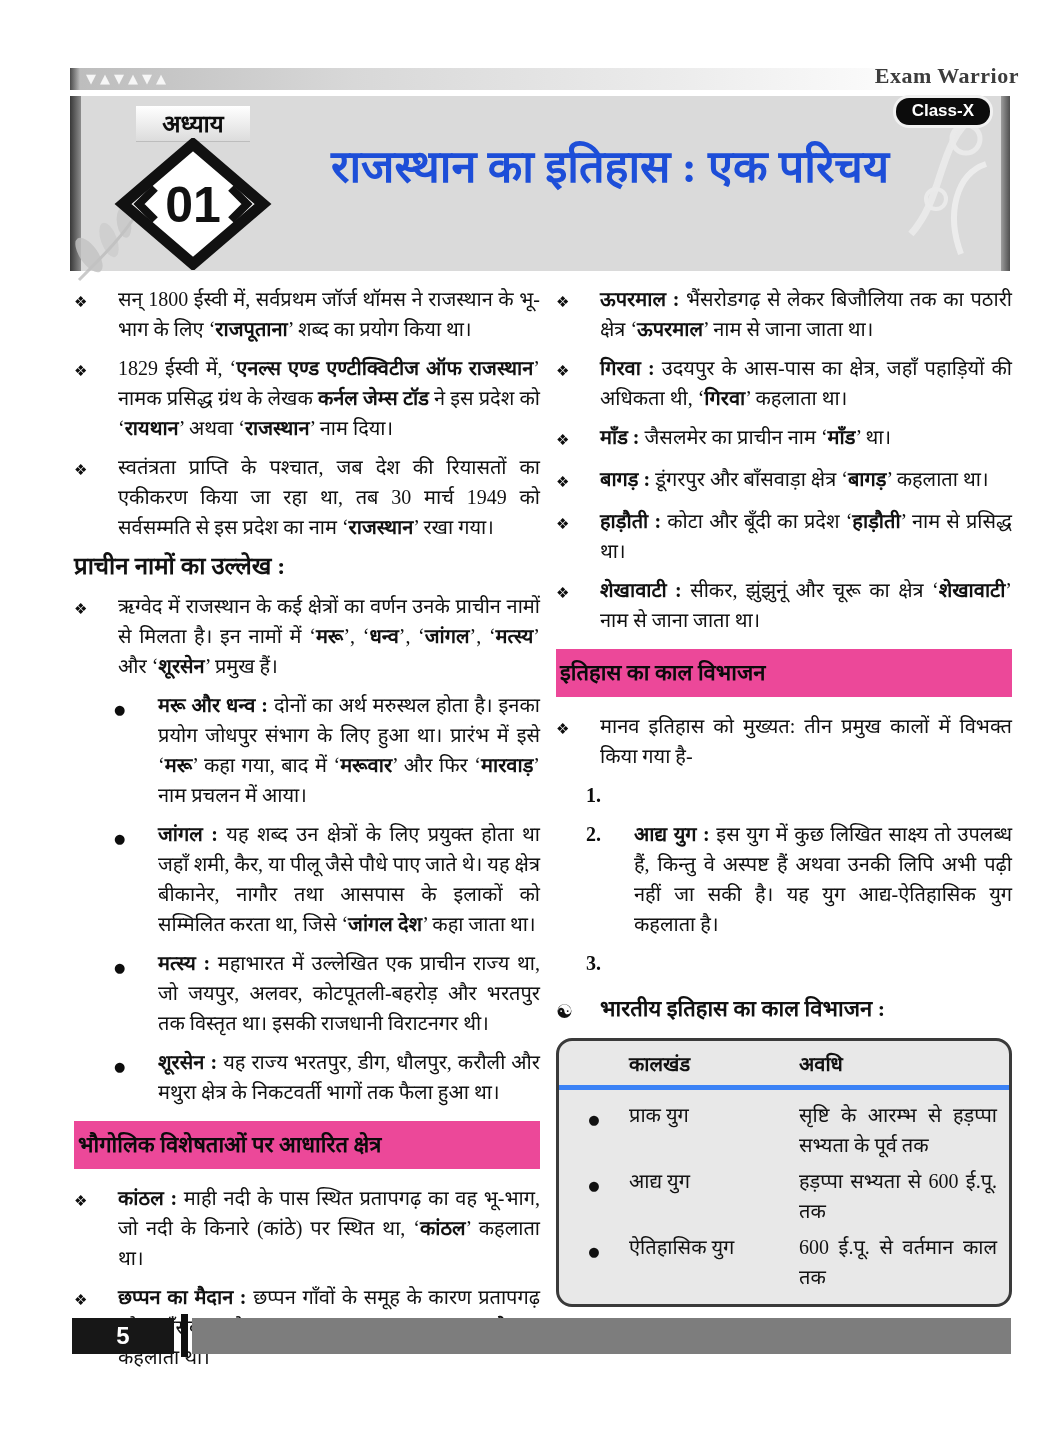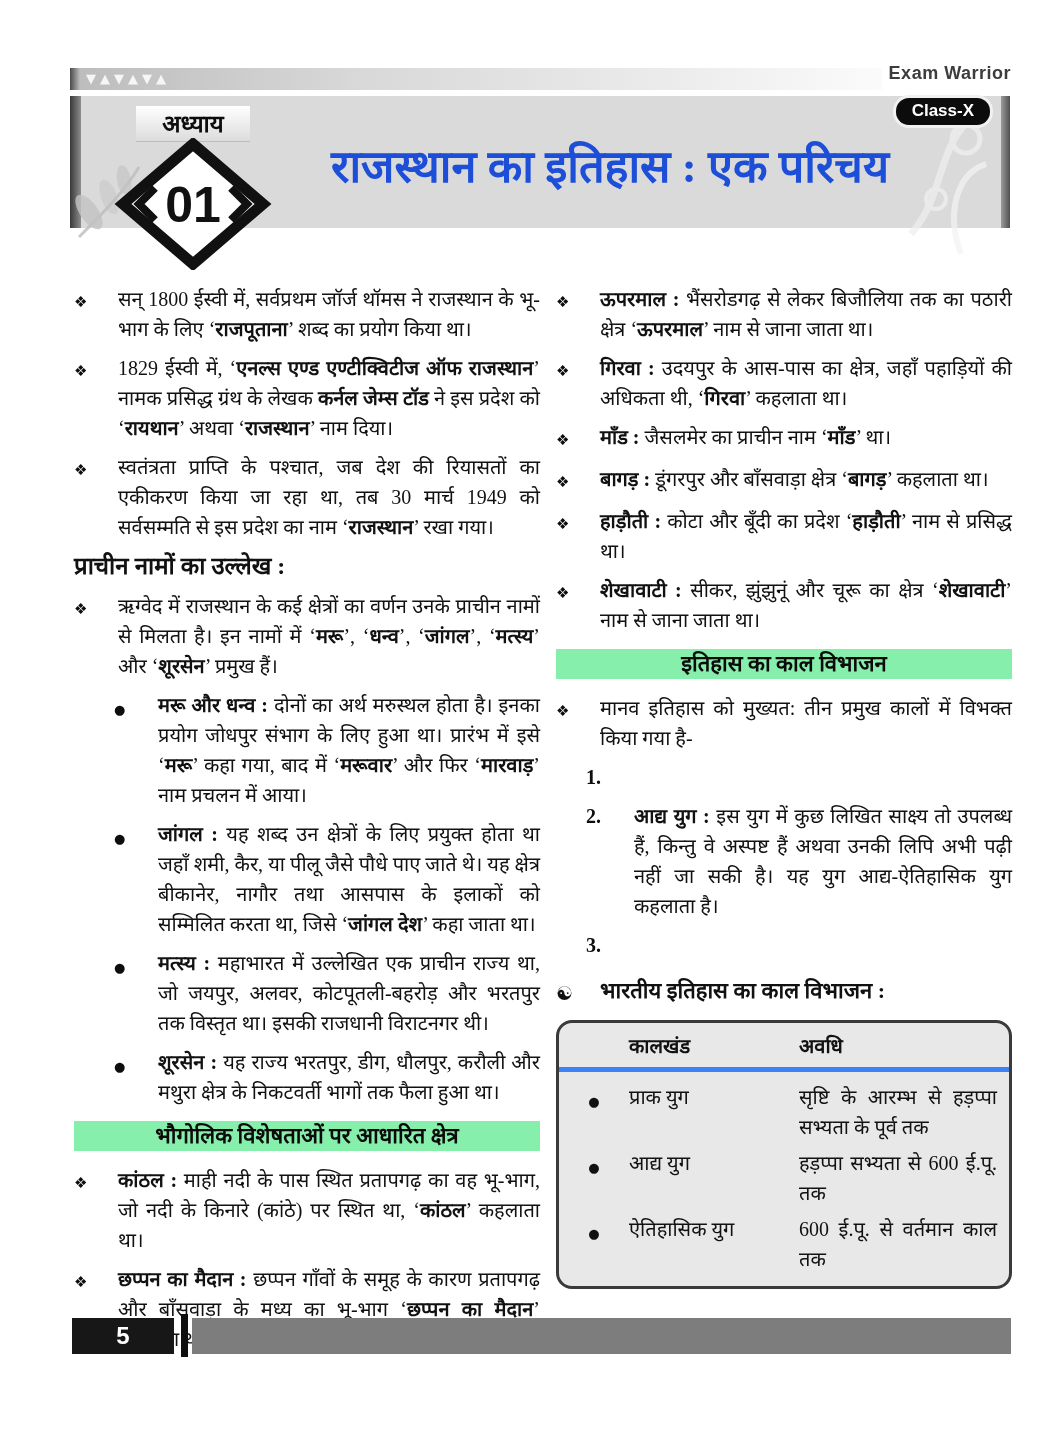--- a/index.html
+++ b/index.html
@@ -4,25 +4,25 @@
 <style>
   html,body{margin:0;padding:0;background:#ffffff;}
   .page{position:relative;width:1049px;height:1448px;background:#fff;overflow:hidden;
         font-family:"Liberation Serif","DejaVu Serif",serif;color:#111;}
 
   
   .topbar{position:absolute;left:70px;top:68px;width:812px;height:22px;
           background:linear-gradient(to right,#4a4a4a 0,#bdbdbd 10px,#d8d8d8 35%,#ececec 75%,#fbfbfb 100%);}
   .topbar .chevrons{display:block;color:#f6f6f6;font-size:13px;line-height:22px;letter-spacing:4px;padding-left:16px;
                     font-family:"DejaVu Sans",sans-serif;}
-  .brand{position:absolute;right:38px;top:63px;font-family:Liberation Sans, sans-serif;
-         font-weight:bold;font-size:18px;color:#3d3d3d;letter-spacing:.5px;}
-
-  
-  .band{position:absolute;left:70px;top:96px;width:940px;height:132px;background:#dadada;}
+  .brand{position:absolute;right:30px;top:63px;font-family:Liberation Serif, serif;
+         font-weight:bold;font-size:22px;color:#3d3d3d;letter-spacing:.5px;}
+
+  
+  .band{position:absolute;left:70px;top:96px;width:940px;height:175px;background:#dadada;}
   .band-left-edge{position:absolute;left:0;top:0;bottom:0;width:11px;
                   background:linear-gradient(to right,#383838,#8d8d8d);}
   .band-right-edge{position:absolute;right:0;top:0;bottom:0;width:9px;
                   background:linear-gradient(to left,#4f4f4f,#9d9d9d);}
   .class-badge{position:absolute;top:2px;right:20px;background:#0c0c0c;color:#fff;
                font-family:"Liberation Sans",sans-serif;font-weight:bold;font-size:17px;
                padding:3px 16px 4px;border-radius:13px;box-shadow:0 0 0 3px #f1f1f1;}
   .chapter{position:absolute;left:38px;top:10px;width:170px;text-align:center;}
   .chapter-label{display:inline-block;font-weight:bold;font-size:24px;color:#0d0d0d;
                  background:linear-gradient(#ffffff,#dcdcdc);padding:0 26px 2px;border-bottom:1px solid #bdbdbd;}
@@ -40,22 +40,22 @@
   .li{display:flex;margin-bottom:9px;}
   .li .mk{flex:0 0 44px;font-size:15px;padding-top:3px;font-family:"DejaVu Sans",sans-serif;color:#0d0d0d;}
   .li .tx{flex:1;}
   .li.sub{padding-left:40px;}
   .li.sub .mk{flex:0 0 44px;font-size:13px;padding-top:5px;}
   .li.num{padding-left:30px;}
   .li.num .mk{flex:0 0 48px;font-size:20px;font-weight:bold;padding-top:0;
               font-family:"Liberation Serif","DejaVu Serif",serif;}
 
   .plain-heading{font-size:24px;font-weight:bold;text-align:left;margin:8px 0 10px;}
-  .banner{background:#86efac;text-align:center;font-weight:bold;font-size:22px;
-          padding:0 4px;margin:14px 0 14px;color:#0b0b0b;}
+  .banner{background:#ec4899;font-weight:bold;font-size:22px;
+          padding:9px 4px;margin:14px 0 14px;color:#0b0b0b;}
 
   .india-heading{display:flex;margin:16px 0 12px;font-weight:bold;font-size:22px;text-align:left;}
   .india-heading .mk{flex:0 0 44px;font-size:19px;padding-top:2px;font-family:"DejaVu Sans",sans-serif;}
 
   .itable{border:3px solid #3a3a3a;border-radius:16px;background:#e8e8e8;overflow:hidden;}
   .itable .thead{display:grid;grid-template-columns:70px 170px 1fr;font-weight:bold;
                  padding:8px 0 6px;border-bottom:5px solid #3b82f6;}
   .itable .row{display:grid;grid-template-columns:70px 170px 1fr;padding:4px 0 2px;}
   .itable .rows{padding:6px 0 10px;}
   .itable .cell-b{text-align:center;font-size:13px;padding-top:5px;font-family:"DejaVu Sans",sans-serif;}

